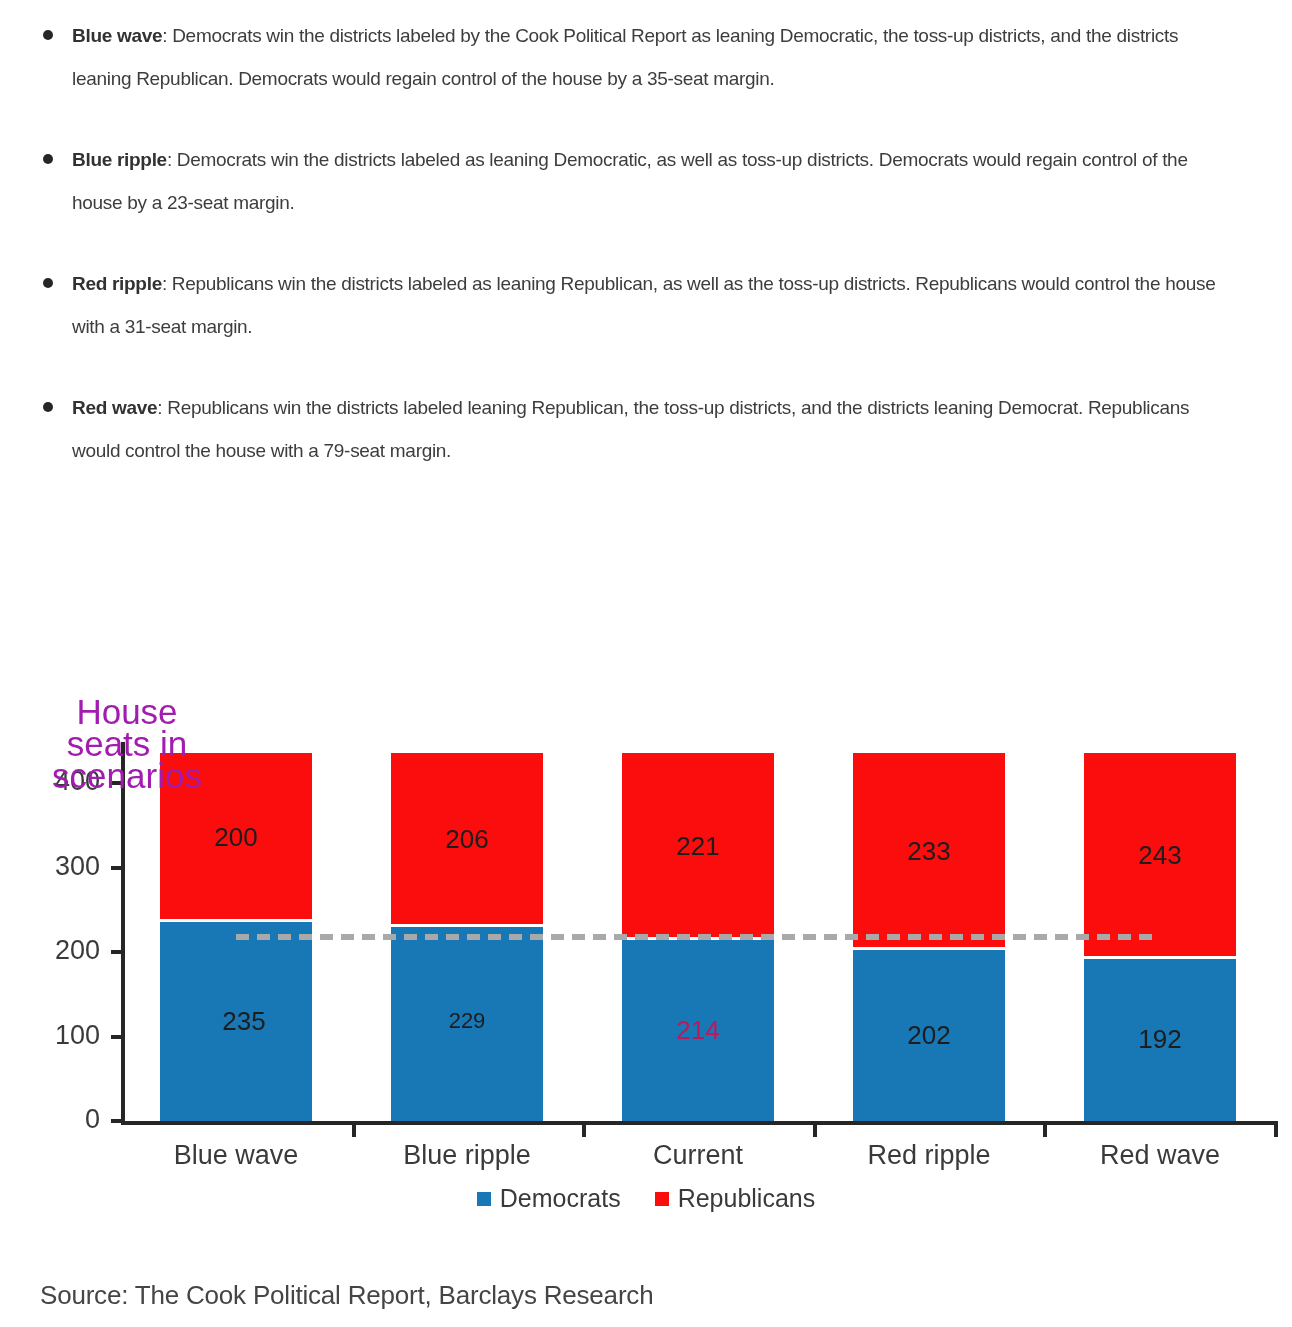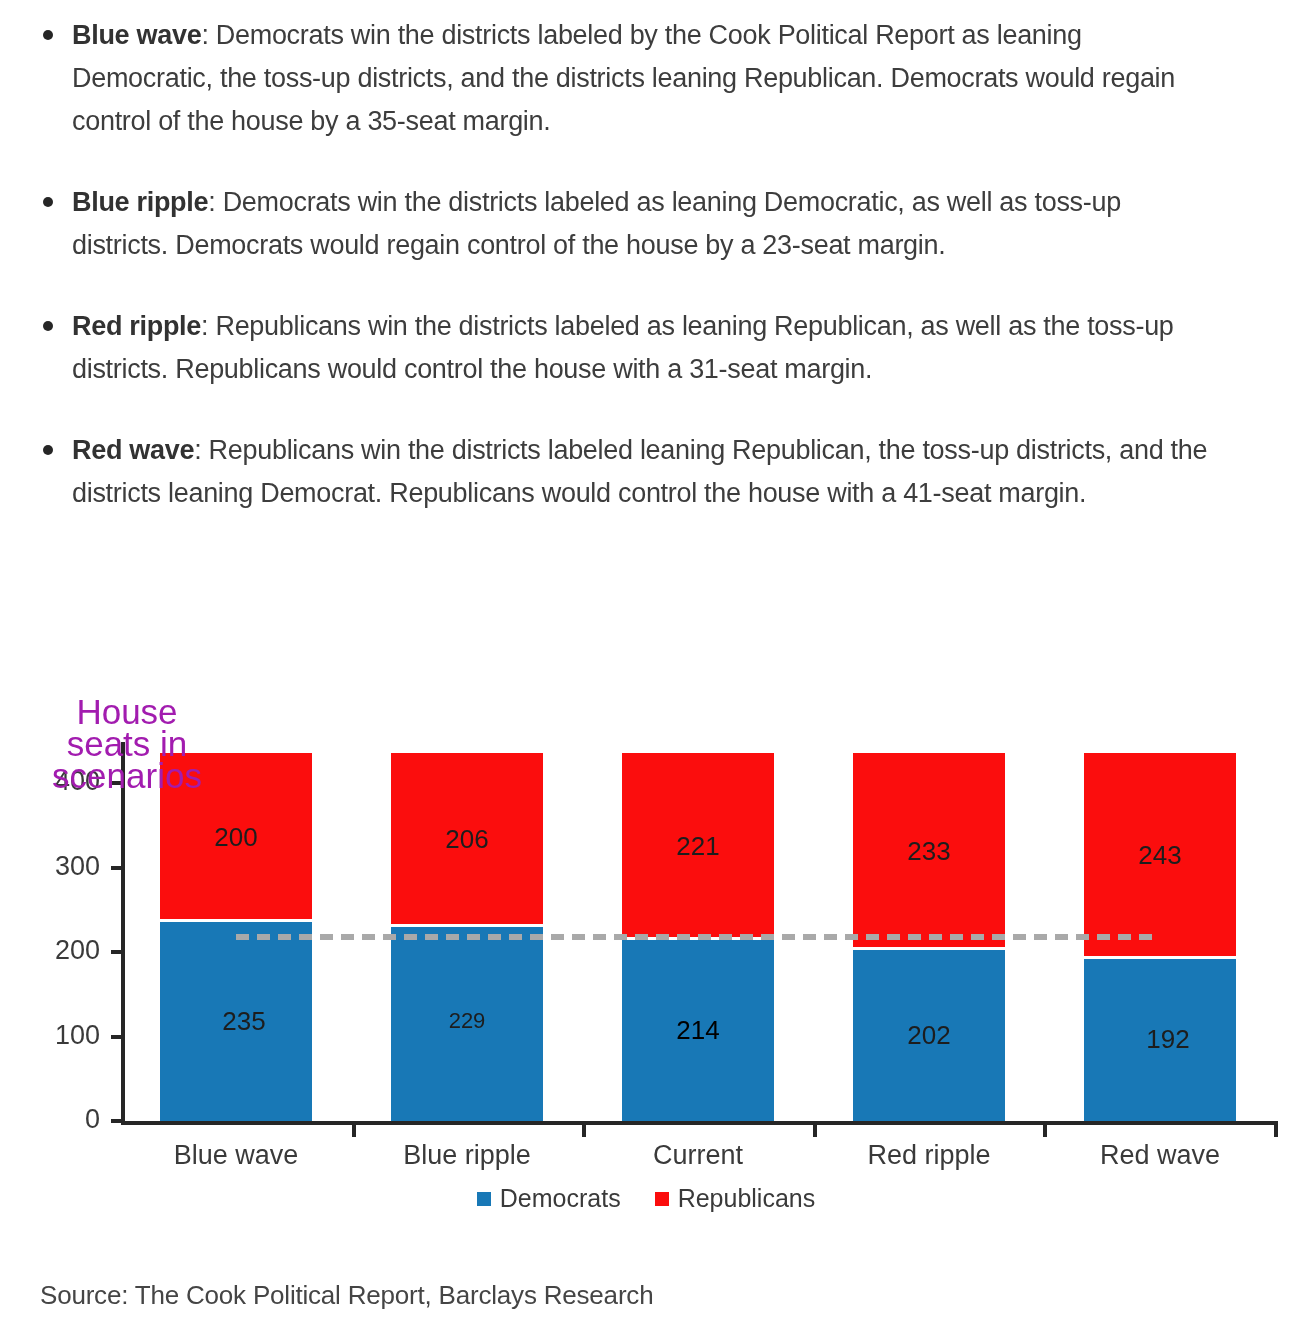--- a/index.html
+++ b/index.html
@@ -3,21 +3,21 @@
 <meta charset="utf-8">
 <style>
   html,body { margin:0; padding:0; background:#ffffff; }
   .page {
     position:relative; width:1292px; height:1327px; background:#ffffff;
     font-family:"Liberation Sans","DejaVu Sans",sans-serif; overflow:hidden;
   }
   ul.bullets { margin:14px 70px 0 72px; padding:0; }
   ul.bullets li {
     position:relative; list-style:none;
-    font-size:27px; line-height:43px; letter-spacing:-0.3px;
+    font-size:19px; line-height:43px; letter-spacing:-0.3px;
     color:#3d3d3d; margin-bottom:38px;
   }
   ul.bullets li::before {
     content:""; position:absolute; left:-29px; top:16px;
     width:10px; height:10px; border-radius:50%; background:#262626;
   }
   ul.bullets b { color:#323232; }
   .caption { margin:0 40px 0 40px; font-size:23px; font-weight:bold; white-space:nowrap; }
   .caption .fig-num { color:#8f8f8f; }
   .caption .fig-title { color:#2e2e2e; }
@@ -26,21 +26,21 @@
 </style>
 </head>
 <body>
 
 <div class="page">
 
   <ul class="bullets">
     <li><b>Blue wave</b><span>: Democrats win the districts labeled by the Cook Political Report as leaning Democratic, the toss-up districts, and the districts leaning Republican. Democrats would regain control of the house by a 35-seat margin.</span></li>
     <li><b>Blue ripple</b><span>: Democrats win the districts labeled as leaning Democratic, as well as toss-up districts. Democrats would regain control of the house by a 23-seat margin.</span></li>
     <li><b>Red ripple</b><span>: Republicans win the districts labeled as leaning Republican, as well as the toss-up districts. Republicans would control the house with a 31-seat margin.</span></li>
-    <li><b>Red wave</b><span>: Republicans win the districts labeled leaning Republican, the toss-up districts, and the districts leaning Democrat. Republicans would control the house with a 41-seat margin.</span></li>
+    <li><b>Red wave</b><span>: Republicans win the districts labeled leaning Republican, the toss-up districts, and the districts leaning Democrat. Republicans would control the house with a 79-seat margin.</span></li>
   </ul>
 
 
   <div id="chart">
       <div style="position: absolute; left: 38px; top: 6px; width: 178px; text-align: center; font-size: 35px; line-height: 32px; color: #a21caf; z-index: 6;">
         <div>House seats in</div>
         <div>scenarios</div>
       </div>
       <div style="position: absolute; left: 121px; top: 52px; width: 4px; height: 383px; background: rgb(38, 38, 38);"></div>
       <div style="position: absolute; left: 121px; top: 431px; width: 1157px; height: 4px; background: rgb(38, 38, 38);"></div>
@@ -65,31 +65,31 @@
       <div style="position: absolute; left: 160px; top: 315.712px; width: 152px; text-align: center; font-size: 26px; color: rgb(29, 29, 29); z-index: 4; padding-left: 8px;">235</div>
       <div style="position: absolute; left: 121px; top: 450px; width: 230px; text-align: center; font-size: 27px; color: rgb(58, 58, 58);">Blue wave</div>
       <div style="position: absolute; left: 391px; top: 63.425px; width: 152px; height: 171.07px; background: rgb(251, 13, 13);"></div>
       <div style="position: absolute; left: 391px; top: 237.495px; width: 152px; height: 193.505px; background: rgb(24, 120, 182);"></div>
       <div style="position: absolute; left: 391px; top: 134.46px; width: 152px; text-align: center; font-size: 26px; color: rgb(29, 29, 29); z-index: 4;">206</div>
       <div style="position: absolute; left: 391px; top: 318.248px; width: 152px; text-align: center; font-size: 22px; color: rgb(29, 29, 29); z-index: 4;">229</div>
       <div style="position: absolute; left: 352px; top: 450px; width: 230px; text-align: center; font-size: 27px; color: rgb(58, 58, 58);">Blue ripple</div>
       <div style="position: absolute; left: 622px; top: 63.425px; width: 152px; height: 183.745px; background: rgb(251, 13, 13);"></div>
       <div style="position: absolute; left: 622px; top: 250.17px; width: 152px; height: 180.83px; background: rgb(24, 120, 182);"></div>
       <div style="position: absolute; left: 622px; top: 140.798px; width: 152px; text-align: center; font-size: 26px; color: rgb(29, 29, 29); z-index: 4;">221</div>
-      <div style="position: absolute; left: 622px; top: 324.585px; width: 152px; text-align: center; font-size: 26px; color: #000000; z-index: 4;">214</div>
+      <div style="position: absolute; left: 622px; top: 324.585px; width: 152px; text-align: center; font-size: 26px; color: #be185d; z-index: 4;">214</div>
       <div style="position: absolute; left: 583px; top: 450px; width: 230px; text-align: center; font-size: 27px; color: rgb(58, 58, 58);">Current</div>
       <div style="position: absolute; left: 853px; top: 63.425px; width: 152px; height: 193.885px; background: rgb(251, 13, 13);"></div>
       <div style="position: absolute; left: 853px; top: 260.31px; width: 152px; height: 170.69px; background: rgb(24, 120, 182);"></div>
       <div style="position: absolute; left: 853px; top: 145.868px; width: 152px; text-align: center; font-size: 26px; color: rgb(29, 29, 29); z-index: 4;">233</div>
       <div style="position: absolute; left: 853px; top: 329.655px; width: 152px; text-align: center; font-size: 26px; color: rgb(29, 29, 29); z-index: 4;">202</div>
       <div style="position: absolute; left: 814px; top: 450px; width: 230px; text-align: center; font-size: 27px; color: rgb(58, 58, 58);">Red ripple</div>
       <div style="position: absolute; left: 1084px; top: 63.425px; width: 152px; height: 202.335px; background: rgb(251, 13, 13);"></div>
       <div style="position: absolute; left: 1084px; top: 268.76px; width: 152px; height: 162.24px; background: rgb(24, 120, 182);"></div>
       <div style="position: absolute; left: 1084px; top: 150.093px; width: 152px; text-align: center; font-size: 26px; color: rgb(29, 29, 29); z-index: 4;">243</div>
-      <div style="position: absolute; left: 1084px; top: 333.88px; width: 152px; text-align: center; font-size: 26px; color: rgb(29, 29, 29); z-index: 4; padding-left: 8px;">192</div>
+      <div style="position: absolute; left: 1084px; top: 333.88px; width: 152px; text-align: center; font-size: 26px; color: rgb(29, 29, 29); z-index: 4;">192</div>
       <div style="position: absolute; left: 1045px; top: 450px; width: 230px; text-align: center; font-size: 27px; color: rgb(58, 58, 58);">Red wave</div>
       <div style="position: absolute; left: 236px; top: 243.79px; width: 924px; height: 6px; background: repeating-linear-gradient(90deg, rgb(169, 169, 169) 0px, rgb(169, 169, 169) 13px, transparent 13px, transparent 21px); z-index: 5;"></div>
       <div style="position: absolute; left: 0px; top: 494px; width: 100%; display: flex; justify-content: center; gap: 34px;">
         <div style="display: flex; align-items: center; font-size: 25px; color: rgb(58, 58, 58);">
           <span style="width: 14px; height: 14px; background: rgb(24, 120, 182); margin-right: 9px; display: inline-block;"></span>
           <span>Democrats</span>
         </div>
         <div style="display: flex; align-items: center; font-size: 25px; color: rgb(58, 58, 58);">
           <span style="width: 14px; height: 14px; background: rgb(251, 13, 13); margin-right: 9px; display: inline-block;"></span>
           <span>Republicans</span>

